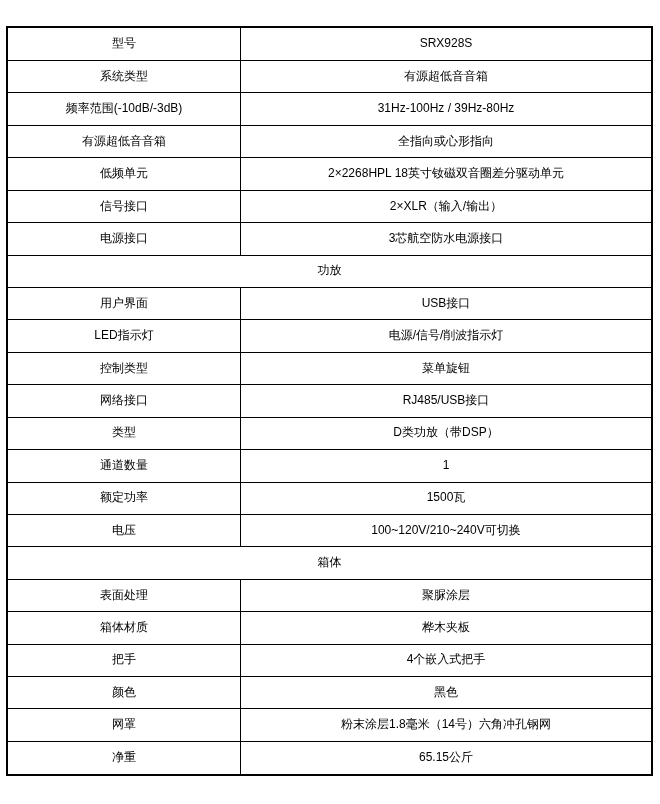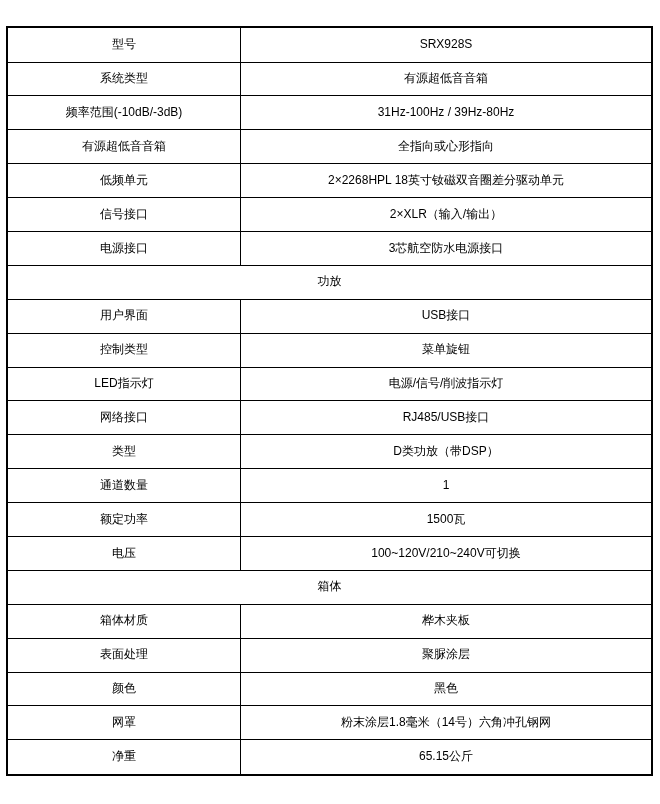--- a/index.html
+++ b/index.html
@@ -84,26 +84,26 @@
         <td class="value-cell">3芯航空防水电源接口</td>
       </tr>
       <tr>
         <td colspan="2" class="section-cell"><div class="section-label">功放</div></td>
       </tr>
       <tr>
         <td class="label-cell">用户界面</td>
         <td class="value-cell">USB接口</td>
       </tr>
       <tr>
+        <td class="label-cell">LED指示灯</td>
+        <td class="value-cell">电源/信号/削波指示灯</td>
+      </tr>
+      <tr>
         <td class="label-cell">控制类型</td>
         <td class="value-cell">菜单旋钮</td>
-      </tr>
-      <tr>
-        <td class="label-cell">LED指示灯</td>
-        <td class="value-cell">电源/信号/削波指示灯</td>
       </tr>
       <tr>
         <td class="label-cell">网络接口</td>
         <td class="value-cell">RJ485/USB接口</td>
       </tr>
       <tr>
         <td class="label-cell">类型</td>
         <td class="value-cell">D类功放（带DSP）</td>
       </tr>
       <tr>
@@ -115,26 +115,30 @@
         <td class="value-cell">1500瓦</td>
       </tr>
       <tr>
         <td class="label-cell">电压</td>
         <td class="value-cell">100~120V/210~240V可切换</td>
       </tr>
       <tr>
         <td colspan="2" class="section-cell"><div class="section-label">箱体</div></td>
       </tr>
       <tr>
+        <td class="label-cell">表面处理</td>
+        <td class="value-cell">聚脲涂层</td>
+      </tr>
+      <tr>
         <td class="label-cell">箱体材质</td>
         <td class="value-cell">桦木夹板</td>
       </tr>
       <tr>
-        <td class="label-cell">表面处理</td>
-        <td class="value-cell">聚脲涂层</td>
+        <td class="label-cell">把手</td>
+        <td class="value-cell">4个嵌入式把手</td>
       </tr>
       <tr>
         <td class="label-cell">颜色</td>
         <td class="value-cell">黑色</td>
       </tr>
       <tr>
         <td class="label-cell">网罩</td>
         <td class="value-cell">粉末涂层1.8毫米（14号）六角冲孔钢网</td>
       </tr>
       <tr>

